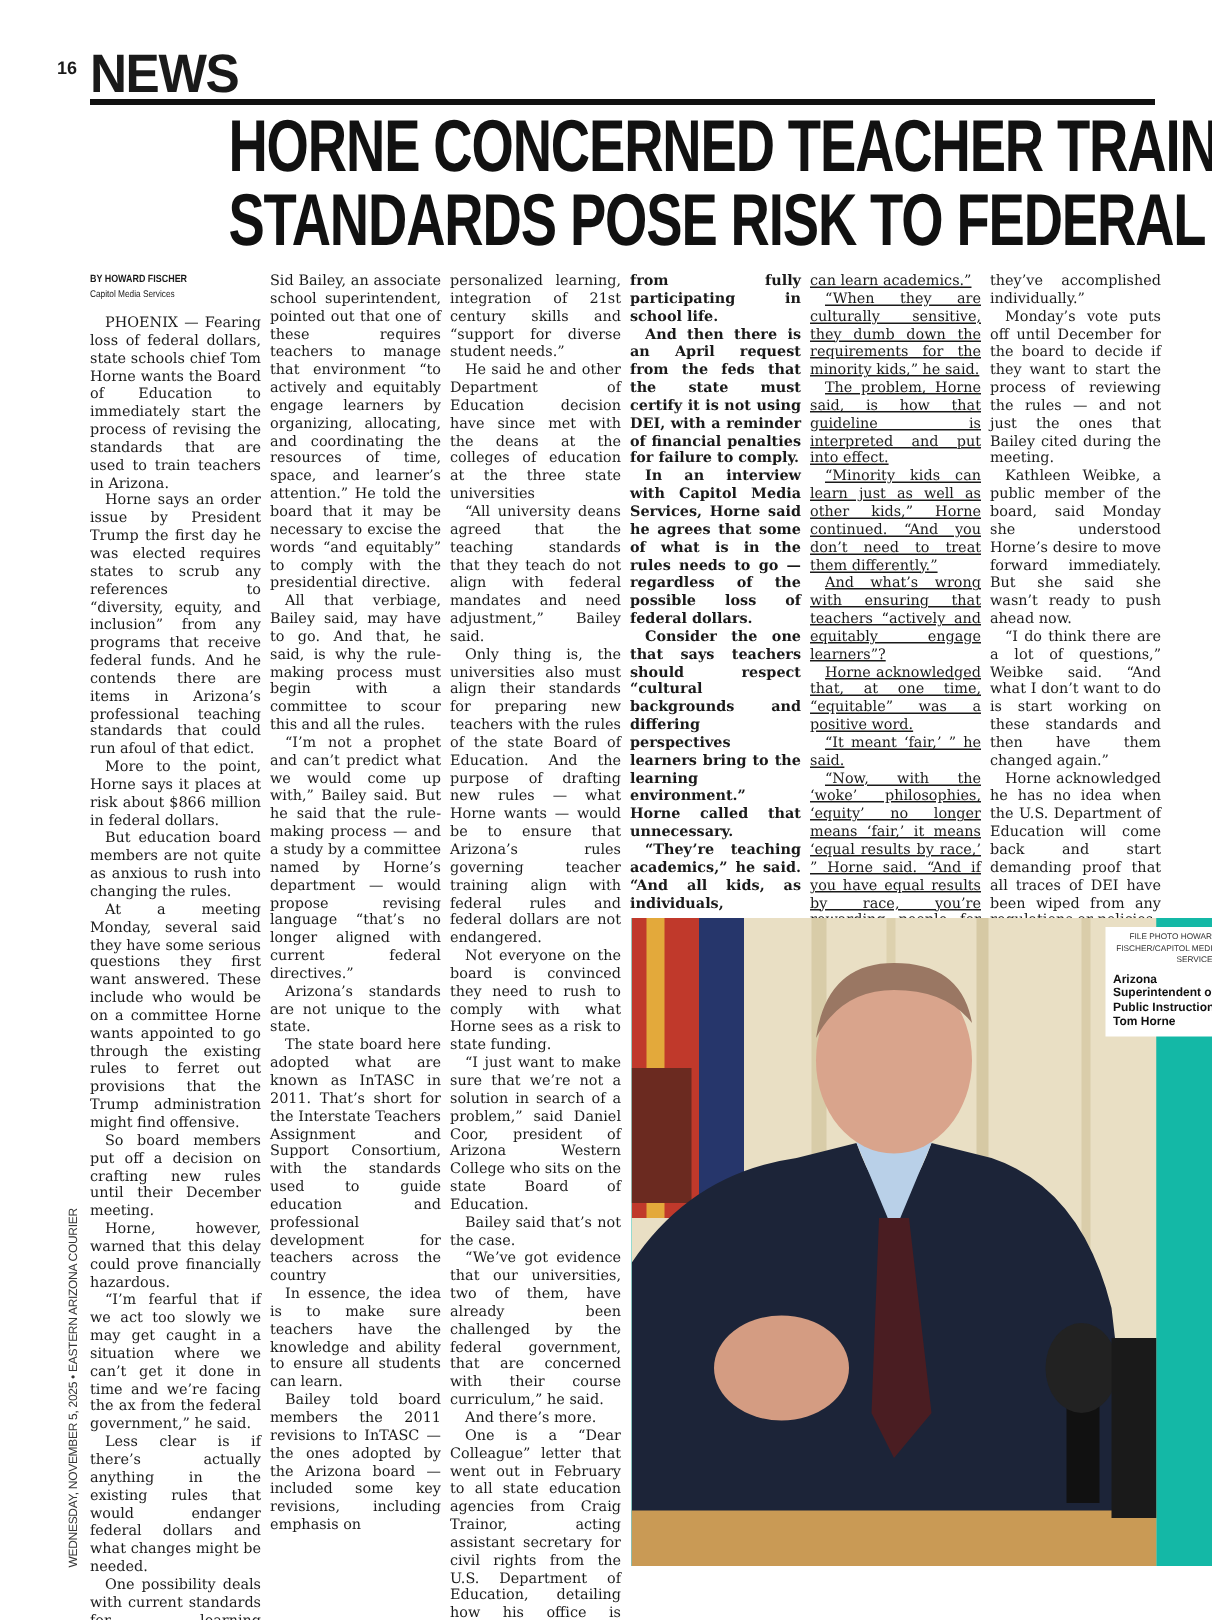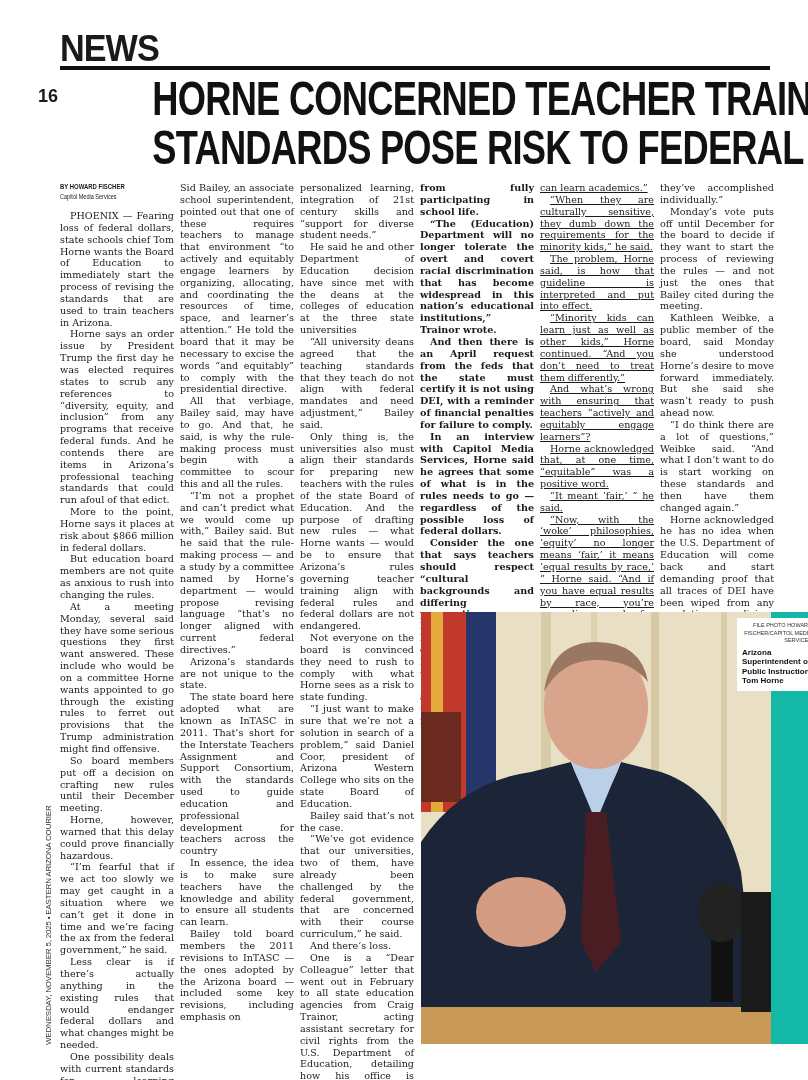--- a/index.html
+++ b/index.html
@@ -1,19 +1,19 @@
 <!DOCTYPE html>
 <html><head>
 <meta charset="utf-8">
 <style>
   * { box-sizing: border-box; margin: 0; padding: 0; }
   html, body { width: 808px; height: 1080px; background: #ffffff; overflow: hidden; }
   body { position: relative; font-family: "DejaVu Serif", serif; color: #1a1a1a; }
 
-  .page-number { position: absolute; left: 38px; top: 38px; font-family: "Liberation Sans", sans-serif; font-weight: bold; font-size: 18px; margin-top: 48px; }
+  .page-number { position: absolute; left: 38px; top: 38px; font-family: "Liberation Sans", sans-serif; font-weight: bold; font-size: 12px; }
   .section-label { position: absolute; left: 60px; top: 28px; font-family: "Liberation Sans", sans-serif; font-weight: bold; font-size: 36px; letter-spacing: -1px; transform: scaleX(0.95); transform-origin: left; }
   .section-rule { position: absolute; left: 60px; top: 66px; width: 710px; height: 4px; background: #111; }
 
   .headline { position: absolute; left: 60px; top: 74px; width: 710px; text-align: center; font-family: "Liberation Sans", sans-serif; font-weight: bold; font-size: 49px; line-height: 49px; letter-spacing: -1px; color: #111; }
   .headline span { display: block; transform: scaleX(0.74); white-space: nowrap; }
 
   .columns { position: absolute; left: 60px; top: 182px; width: 712px; height: 870px; }
   .col { position: absolute; top: 0; width: 114px; font-size: 9.6px; line-height: 11.85px; text-align: justify; hyphens: auto; }
   .col p { text-indent: 10px; }
   .col p.noindent { text-indent: 0; }
@@ -71,28 +71,27 @@
   <div class="col" style="left:240px;">
     <div>
         <p class="noindent">personalized learning, integration of 21st century skills and “support for diverse student needs.”</p>
         <p>He said he and other Department of Education decision have since met with the deans at the colleges of education at the three state universities</p>
         <p>“All university deans agreed that the teaching standards that they teach do not align with federal mandates and need adjustment,” Bailey said.</p>
         <p>Only thing is, the universities also must align their standards for preparing new teachers with the rules of the state Board of Education. And the purpose of drafting new rules — what Horne wants — would be to ensure that Arizona’s rules governing teacher training align with federal rules and federal dollars are not endangered.</p>
         <p>Not everyone on the board is convinced they need to rush to comply with what Horne sees as a risk to state funding.</p>
         <p>“I just want to make sure that we’re not a solution in search of a problem,” said Daniel Coor, president of Arizona Western College who sits on the state Board of Education.</p>
         <p>Bailey said that’s not the case.</p>
         <p>“We’ve got evidence that our universities, two of them, have already been challenged by the federal government, that are concerned with their course curriculum,” he said.</p>
-        <p>And there’s loss.</p>
+        <p>And there’s more.</p>
         <p>One is a “Dear Colleague” letter that went out in February to all state education agencies from Craig Trainor, acting assistant secretary for civil rights from the U.S. Department of Education, detailing how his office is interpreting the law to make it illegal to use race in making any decisions. And he said there are other “insidious” ways that DEI programs keep students</p>
       </div>
   </div>
   <div class="col" style="left:360px;font-weight:bold;">
     <div>
         <p class="noindent">from fully participating in school life.</p>
-        <p>“The (Education) Department will no longer tolerate the overt and covert racial discrimination that has become widespread in this nation’s educational institutions,” Trainor wrote.</p>
         <p>And then there is an April request from the feds that the state must certify it is not using DEI, with a reminder of financial penalties for failure to comply.</p>
         <p>In an interview with Capitol Media Services, Horne said he agrees that some of what is in the rules needs to go — regardless of the possible loss of federal dollars.</p>
         <p>Consider the one that says teachers should respect “cultural backgrounds and differing perspectives learners bring to the learning environment.” Horne called that unnecessary.</p>
         <p>“They’re teaching academics,” he said. “And all kids, as individuals,</p>
       </div>
   </div>
   <div class="col" style="left:480px;text-decoration:underline;">
     <div>
         <p class="noindent">can learn academics.”</p>
         <p>“When they are culturally sensitive, they dumb down the requirements for the minority kids,” he said.</p>

